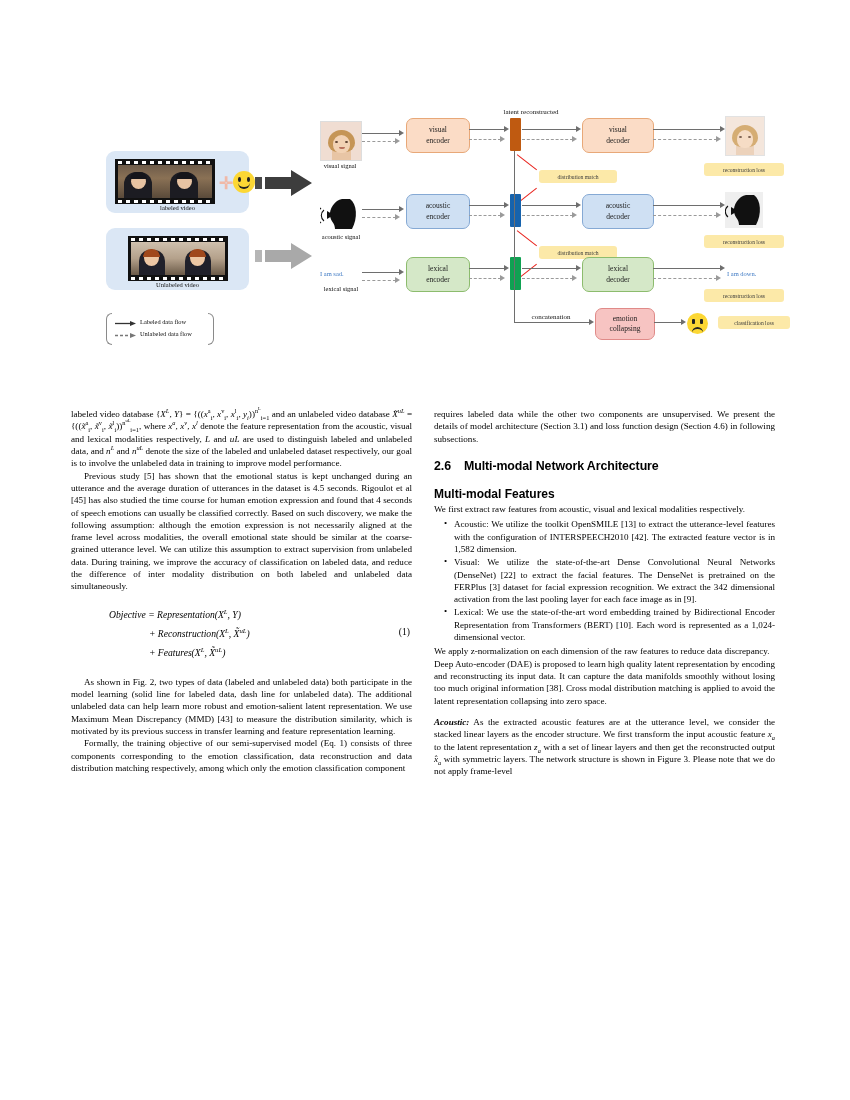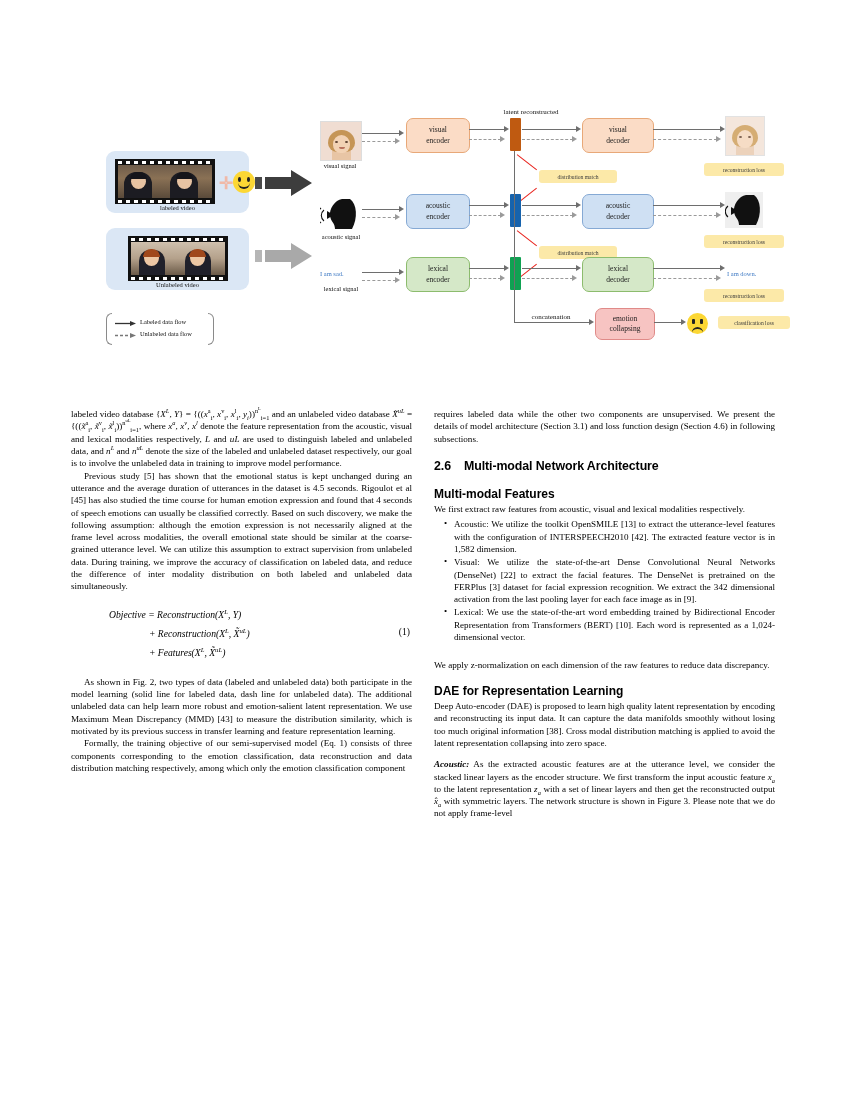--- a/index.html
+++ b/index.html
@@ -394,21 +394,21 @@
 
 
   <div class="col left">
     <p class="noind">
       <span>labeled video database {</span><span class="mi">X<sup>L</sup></span>, <span class="mi">Y</span>} = {((<span class="mi">x</span><sup>a</sup><sub>i</sub>, <span class="mi">x</span><sup>v</sup><sub>i</sub>, <span class="mi">x</span><sup>l</sup><sub>i</sub>, <span class="mi">y<sub>i</sub></span>))<sup>n<sup>L</sup></sup><sub>i=1</sub><span> and an unlabeled video database </span><span class="mi">X̃<sup>uL</sup></span> = {((<span class="mi">x̃</span><sup>a</sup><sub>i</sub>, <span class="mi">x̃</span><sup>v</sup><sub>i</sub>, <span class="mi">x̃</span><sup>l</sup><sub>i</sub>))<sup>n<sup>uL</sup></sup><sub>i=1</sub>, where <span class="mi">x<sup>a</sup></span>, <span class="mi">x<sup>v</sup></span>, <span class="mi">x<sup>l</sup></span><span> denote the feature representation from the acoustic, visual and lexical modalities respectively, </span><span class="mi">L</span> and <span class="mi">uL</span><span> are used to distinguish labeled and unlabeled data, and </span><span class="mi">n<sup>L</sup></span> and <span class="mi">n<sup>uL</sup></span><span> denote the size of the labeled and unlabeled dataset respectively, our goal is to involve the unlabeled data in training to improve model performance.</span>
     </p>
     <p>Previous study [5] has shown that the emotional status is kept unchanged during an utterance and the average duration of utterances in the dataset is 4.5 seconds. Rigoulot et al [45] has also studied the time course for human emotion expression and found that 4 seconds of speech emotions can usually be classified correctly. Based on such discovery, we make the following assumption: although the emotion expression is not necessarily aligned at the frame level across modalities, the overall emotional state should be similar at the coarse-grained utterance level. We can utilize this assumption to extract supervision from unlabeled data. During training, we improve the accuracy of classification on labeled data, and reduce the difference of inter modality distribution on both labeled and unlabeled data simultaneously.</p>
 
     <div class="eq">
       <div class="line l1">
-        <span>Objective = Reconstruction(X</span><sup>L</sup><span>, Y)</span>
+        <span>Objective = Representation(X</span><sup>L</sup><span>, Y)</span>
       </div>
       <div class="line l2">
         <span>+ Reconstruction(X</span><sup>L</sup><span>,</span> X̃<sup>uL</sup>)
       </div>
       <div class="line l3">
         <span>+ Features(X</span><sup>L</sup><span>,</span> X̃<sup>uL</sup>)
       </div>
       <div class="tag">(1)</div>
     </div>
 
@@ -426,23 +426,22 @@
 
     <h4 class="sub">Multi-modal Features</h4>
     <p class="noind">We first extract raw features from acoustic, visual and lexical modalities respectively.</p>
 
     <ul class="bul">
       <li>Acoustic: We utilize the toolkit OpenSMILE [13] to extract the utterance-level features with the configuration of INTERSPEECH2010 [42]. The extracted feature vector is in 1,582 dimension.</li>
       <li>Visual: We utilize the state-of-the-art Dense Convolutional Neural Networks (DenseNet) [22] to extract the facial features. The DenseNet is pretrained on the FERPlus [3] dataset for facial expression recognition. We extract the 342 dimensional activation from the last pooling layer for each face image as in [9].</li>
       <li>Lexical: We use the state-of-the-art word embedding trained by Bidirectional Encoder Representation from Transformers (BERT) [10]. Each word is represented as a 1,024-dimensional vector.</li>
     </ul>
 
-    <p class="noind" style="margin-top:16px;font-family:Liberation Serif, serif;">We apply z-normalization on each dimension of the raw features to reduce data discrepancy.</p>
-
-    <h4 class="sub">DAE for Representation Learning</h4>
+    <p class="noind" style="margin-top:2px;font-family:Liberation Serif, serif;">We apply z-normalization on each dimension of the raw features to reduce data discrepancy.</p>
+
     <p class="noind">Deep Auto-encoder (DAE) is proposed to learn high quality latent representation by encoding and reconstructing its input data. It can capture the data manifolds smoothly without losing too much original information [38]. Cross modal distribution matching is applied to avoid the latent representation collapsing into zero space.</p>
 
     <p class="noind" style="margin-top:9px;">
       <span class="run-in">Acoustic:</span><span> As the extracted acoustic features are at the utterance level, we consider the stacked linear layers as the encoder structure. We first transform the input acoustic feature </span><span class="mi">x<sub>a</sub></span><span> to the latent representation </span><span class="mi">z<sub>a</sub></span><span> with a set of linear layers and then get the reconstructed output </span><span class="mi">x̂<sub>a</sub></span><span> with symmetric layers. The network structure is shown in Figure 3. Please note that we do not apply frame-level</span>
     </p>
   </div>
 
 </div>
 
 </body></html>

